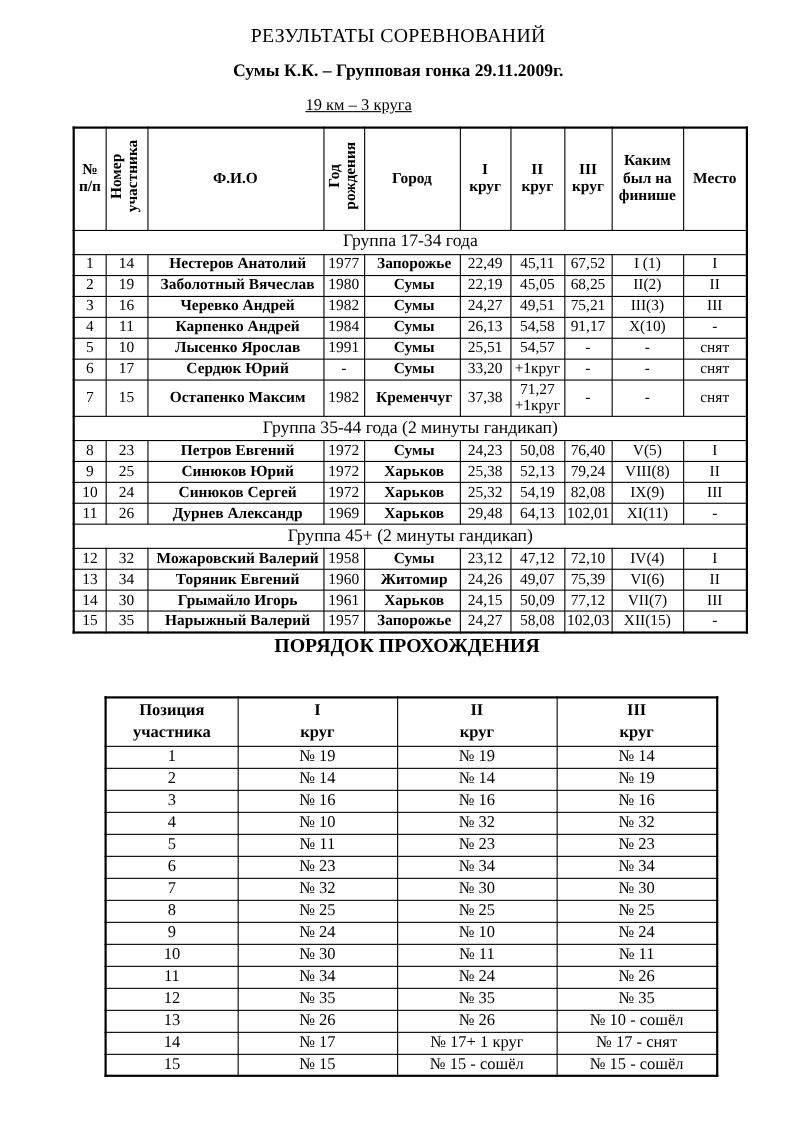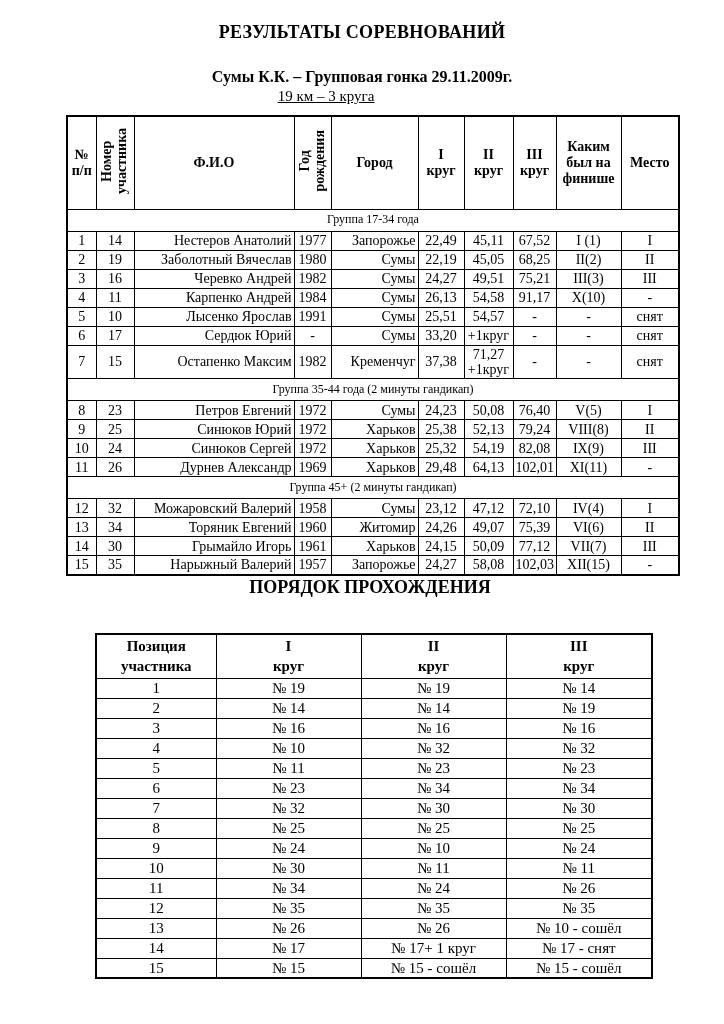--- a/index.html
+++ b/index.html
@@ -3,34 +3,34 @@
 <meta charset="utf-8">
 <style>
   * { margin:0; padding:0; box-sizing:border-box; }
   html,body { background:#ffffff; }
   body {
     width:724px; height:1024px; position:relative;
     font-family:"Liberation Serif","DejaVu Serif",serif;
     color:#000;
   }
   .title1 { position:absolute; top:22px; left:0; width:724px; text-align:center;
-            font-size:18px; font-weight:bold; letter-spacing:.3px; }
-  .title2 { position:absolute; top:68px; left:0; width:724px; text-align:center;
+            font-size:18px; font-weight:normal; letter-spacing:.3px; }
+  .title2 { position:absolute; top:56px; left:0; width:724px; text-align:center;
             font-size:16px; font-weight:bold; }
   .title3 { position:absolute; top:88px; left:0; width:652px; text-align:center;
             font-size:15px; text-decoration:underline; }
   table { border-collapse:collapse; table-layout:fixed; border:2px solid #000; }
   th,td { border:1px solid #000; text-align:center; vertical-align:middle;
           white-space:pre-line; overflow:hidden; }
   
   .t1 { position:absolute; left:66px; top:115px; width:612px; }
   .t1 th { height:93px; font-size:14px; font-weight:bold; line-height:1.15; }
   .t1 td { height:19px; font-size:14px; line-height:1.1; padding:1px 2px; }
-  .t1 td.left { text-align:right; padding-left:6px; }
-  .t1 td.group { height:22px; font-size:12px; padding:0; }
+  .t1 td.left { text-align:center; padding-left:6px;font-weight:bold; }
+  .t1 td.group { height:22px; font-size:16px; padding:0; }
   .vwrap { display:inline-block; writing-mode:vertical-rl; transform:rotate(180deg);
            line-height:1.05; max-height:90px; }
   
   .heading2 { position:absolute; top:576px; left:0; width:724px; text-align:center;
               font-size:18px; font-weight:bold; line-height:1.25;padding-left:16px; }
   .t2 { position:absolute; left:95px; top:633px; width:556px; }
   .t2 th { height:44px; font-size:15px; font-weight:bold; line-height:1.35; }
   .t2 td { height:20px; font-size:15px; line-height:1.1; padding:0 2px; }
 </style>
 </head>

